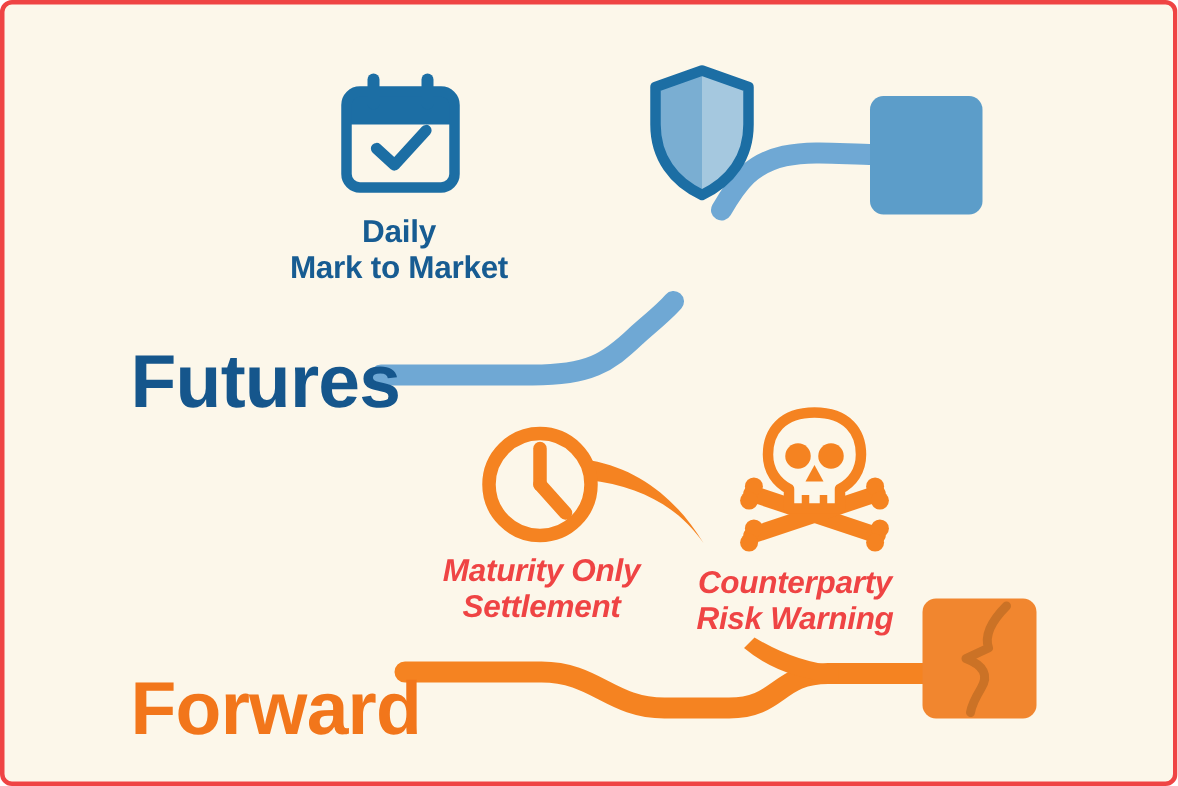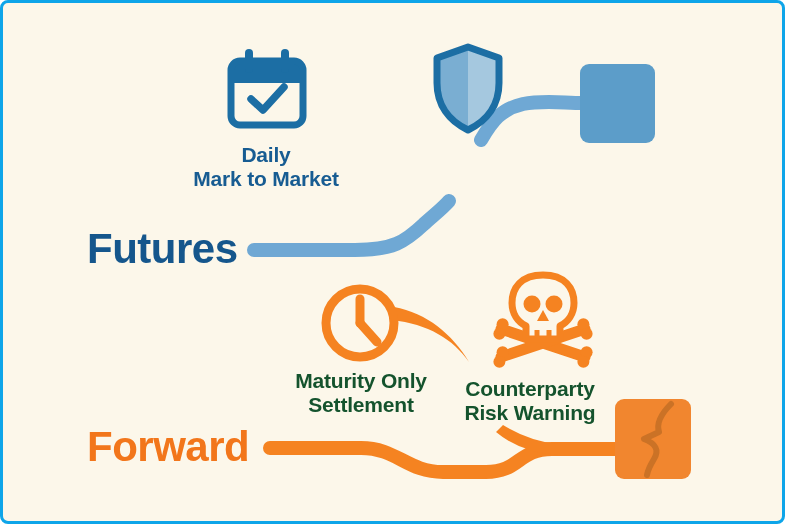--- a/index.html
+++ b/index.html
@@ -1,21 +1,21 @@
 <!DOCTYPE html>
 <html><head>
 <meta charset="utf-8">
 <style>
   html,body{margin:0;padding:0;background:#ffffff;}
   .canvas{
     position:relative;
     width:785px;height:524px;
     box-sizing:border-box;
     background:#FCF7EA;
-    border:3px solid #0ea5e9;
+    border:3px solid #ef4444;
     border-radius:8px;
     overflow:hidden;
     font-family:"Liberation Sans", sans-serif;
   }
   .connectors{position:absolute;left:0;top:0;width:785px;height:524px;}
   .blue-line{fill:none;stroke:#6FA8D4;stroke-width:14;stroke-linecap:round;}
   .orange-line{fill:none;stroke:#F58321;stroke-width:14;stroke-linecap:round;}
   .orange-fill{fill:#F58321;}
   .blue-square{fill:#5C9DC9;}
   .orange-square{fill:#F1862F;}
@@ -25,24 +25,24 @@
     position:absolute;
     width:220px;
     text-align:center;
     font-size:21px;
     font-weight:700;
     line-height:24px;
     white-space:pre-line;
     letter-spacing:-0.2px;
   }
   .label.blue{color:#175C92;}
-  .label.orange{color:#14532d;}
+  .label.orange{color:#ef4444;font-style:italic;}
   .title{
     position:absolute;
-    font-size:42px;
+    font-size:50px;
     font-weight:700;
     letter-spacing:-0.5px;
   }
   .title.blue{color:#15568C;}
   .title.orange{color:#F2761B;}
 </style>
 </head>
 <body>
 
 <div class="canvas">
@@ -109,15 +109,15 @@
 
 
   <div class="label orange" style="left:248px;top:366px;">Maturity Only
 Settlement</div>
 
   <div class="label orange" style="left:417px;top:374px;">Counterparty
 Risk Warning</div>
 
   <div class="title blue" style="left:84px;top:222px;">Futures</div>
 
-  <div class="title orange" style="left:84px;top:420px;">Forward</div>
+  <div class="title orange" style="left:84px;top:440px;">Forward</div>
 
 </div>
 
 </body></html>

